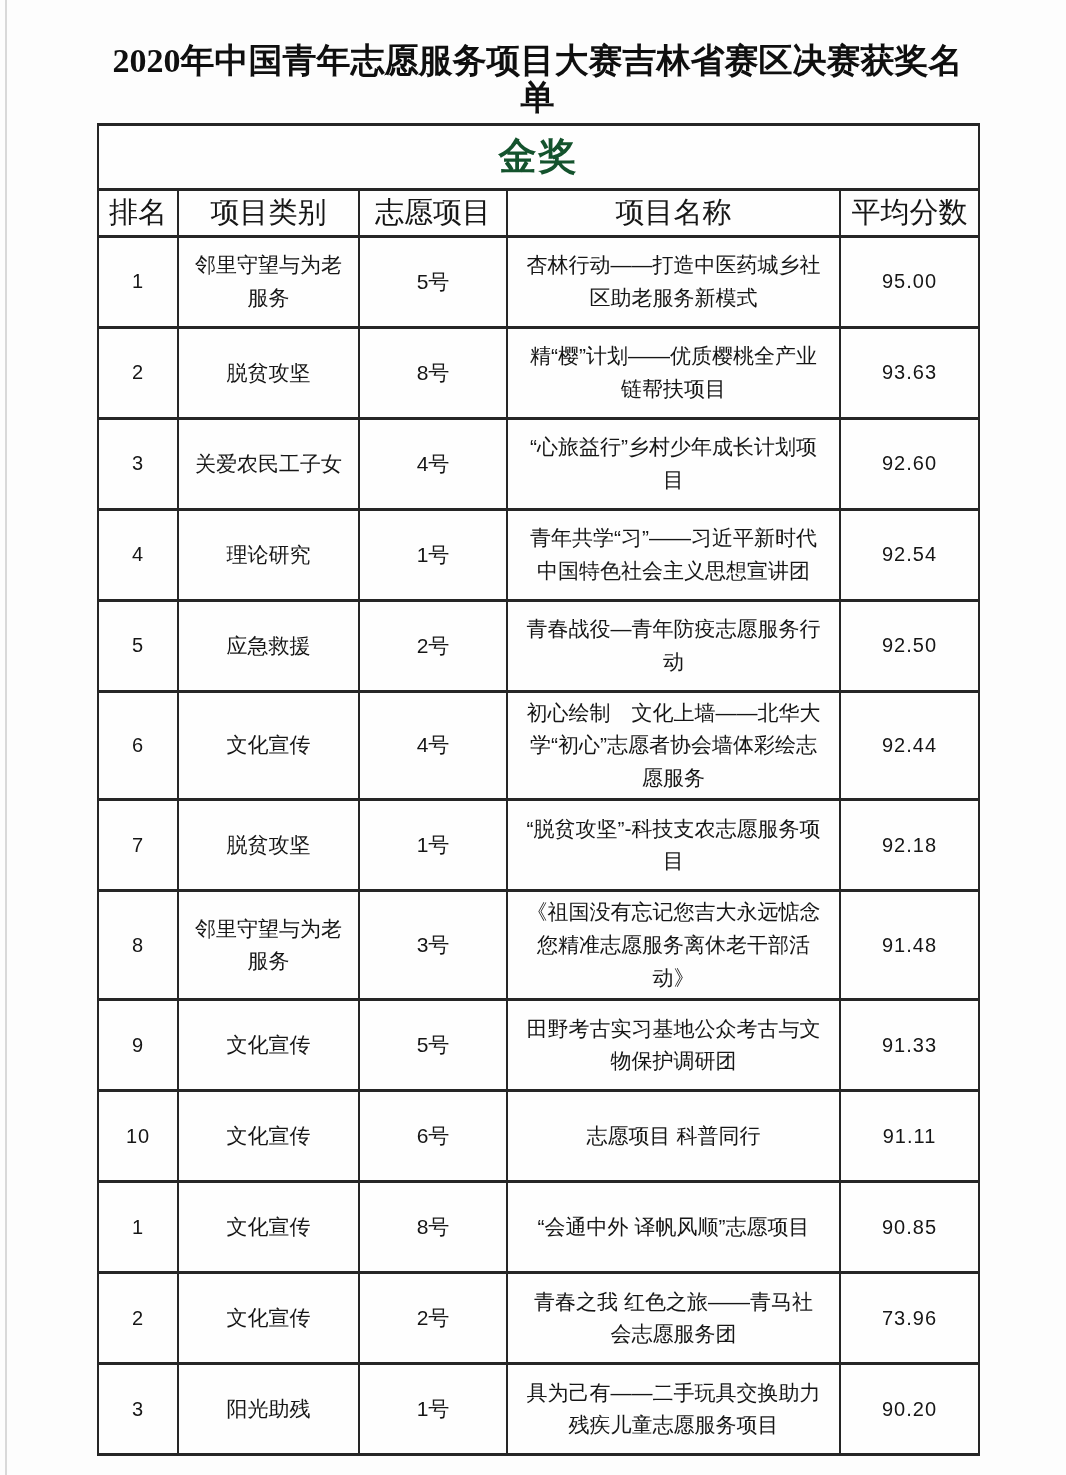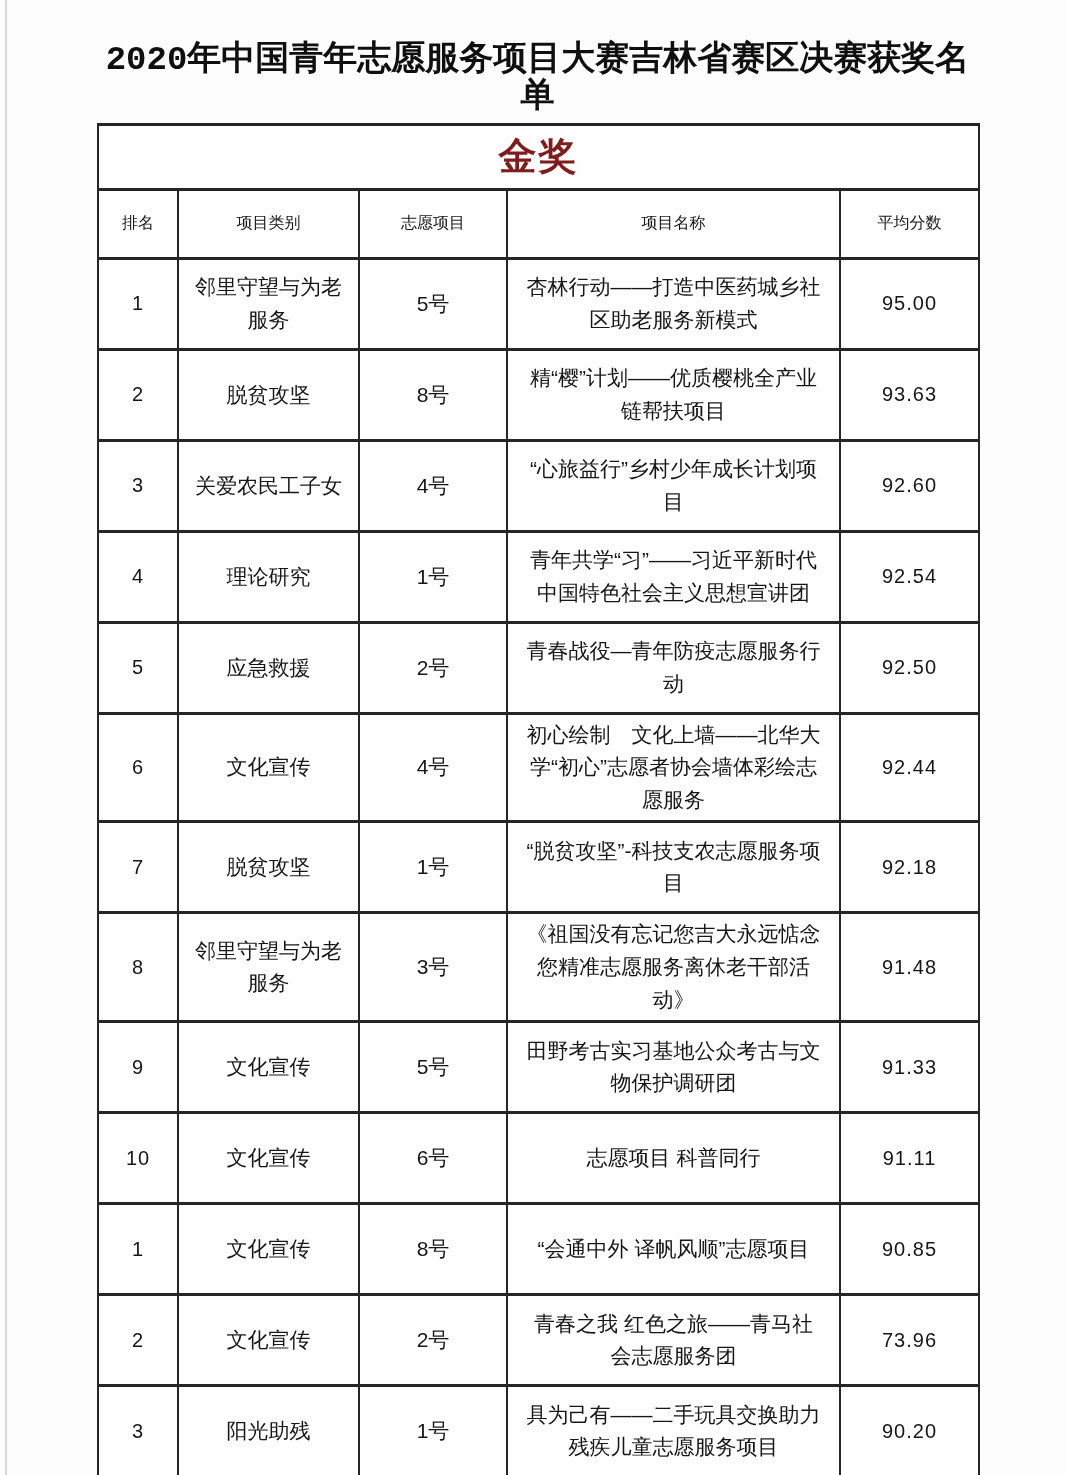--- a/index.html
+++ b/index.html
@@ -15,21 +15,21 @@
   .page-edge-line {
     position: absolute;
     left: 5px; top: 0;
     width: 2px; height: 100%;
     background: #d9d9d9;
   }
   .doc-title {
     margin: 42px 0 6px 97px;
     width: 881px;
     text-align: center;
-    font-family: Liberation Mono, monospace;
+    font-family: Liberation Serif, serif;
     font-weight: bold;
     font-size: 34px;
     line-height: 1.1;
     color: #0f0f0f;
   }
   table.awards {
     border-collapse: collapse;
     table-layout: fixed;
     margin-left: 97px;
     width: 881px;
@@ -42,28 +42,28 @@
     text-align: center;
     vertical-align: middle;
     padding: 4px 6px;
     word-break: break-all;
   }
   tr.section-row td {
     height: 54px;
     font-size: 38px;
     font-weight: bold;
     letter-spacing: 2px;
-    color: #7f1d1d;
+    color: #14532d;
     margin-top: 34px;
   }
   tr.section-row.section-row-tall td { height: 80px; }
   tr.header-row td {
     height: 30px;
-    font-size: 16px;
-    padding: 18px 4px;
+    font-size: 29px;
+    padding: 2px 4px;
     color: #161616;
   }
   tr.data-row td {
     height: 80px;
     font-size: 21px;
     line-height: 1.55;
     color: #161616;
   }
   tr.data-row td.cell-rank,
   tr.data-row td.cell-score {

